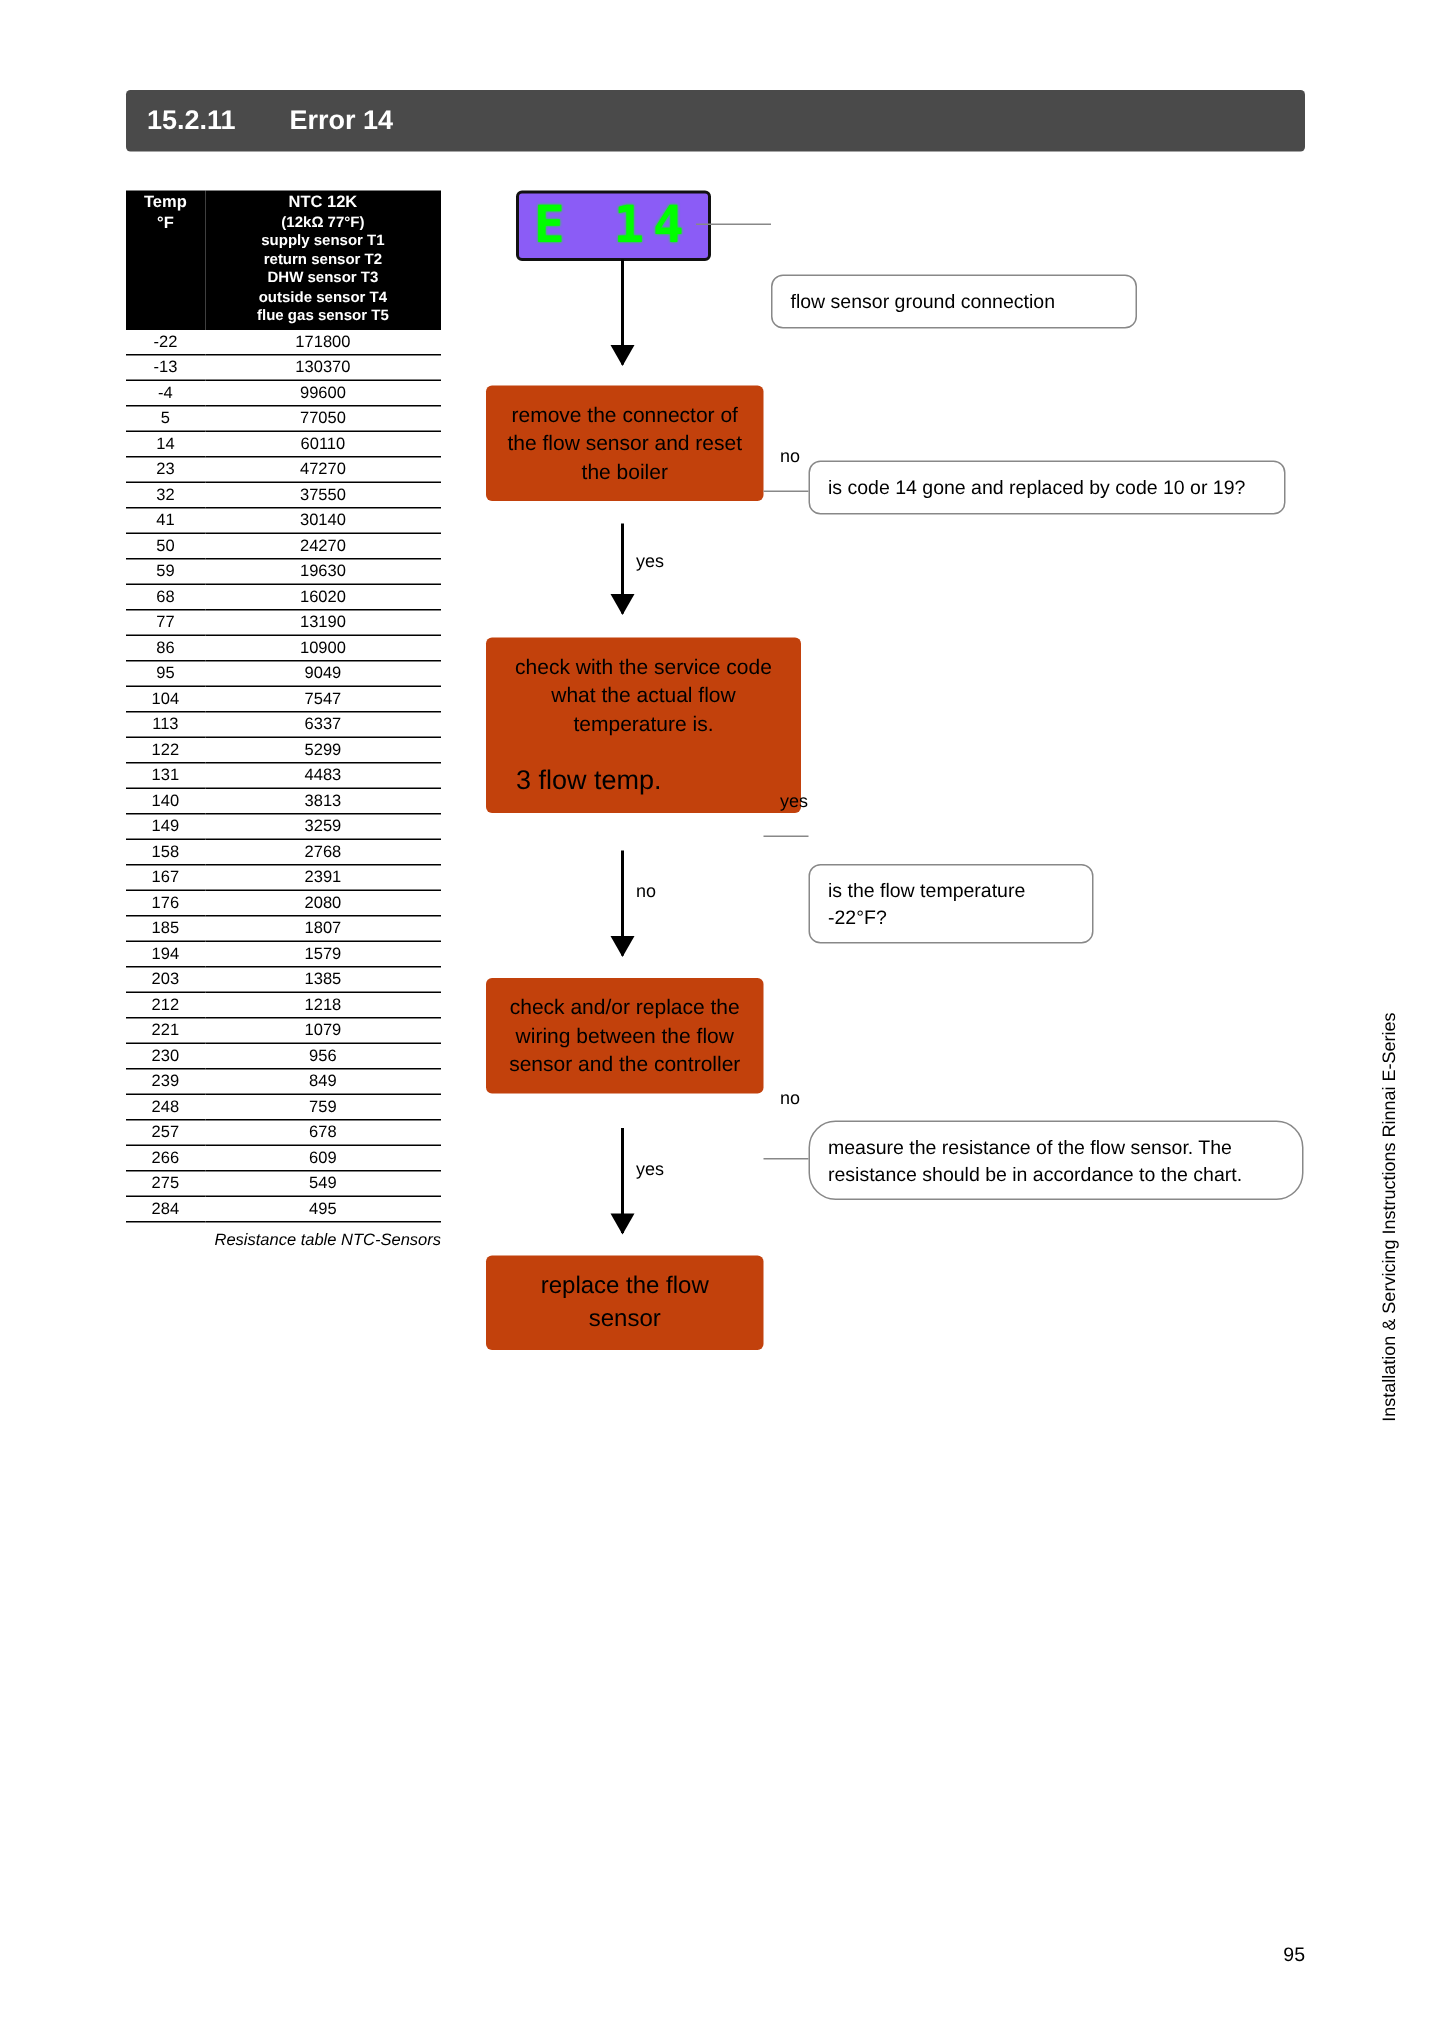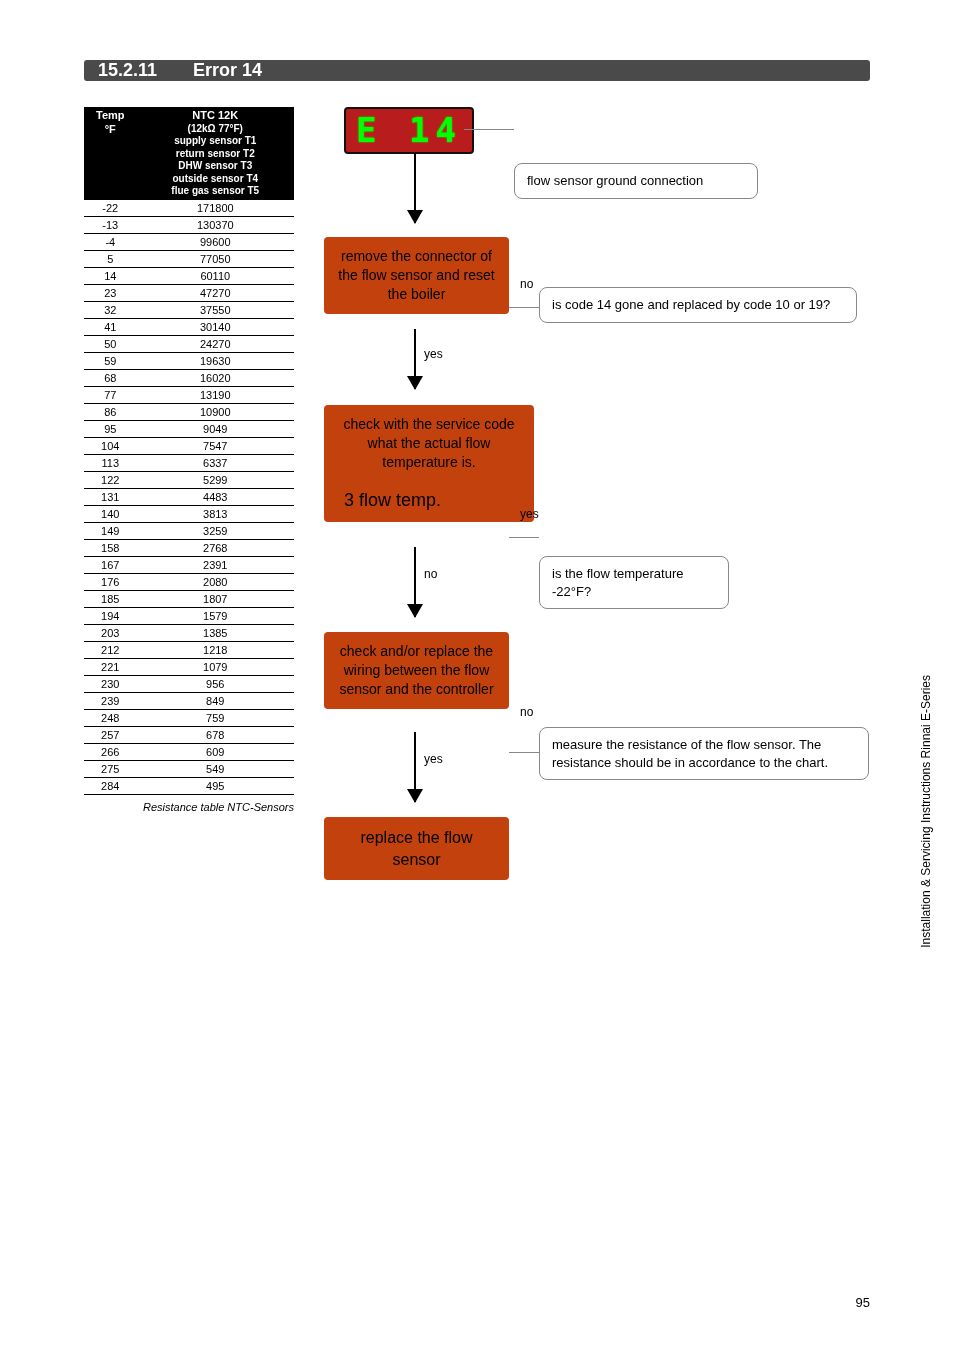--- a/index.html
+++ b/index.html
@@ -8,21 +8,21 @@
     height: 1350px;
     font-family: Arial, Helvetica, sans-serif;
     background: #fff;
     position: relative;
     color: #000;
   }
   .page { padding: 60px 84px 40px 84px; position: relative; height: 100%; }
   .section-header {
     background: #4a4a4a;
     color: #fff;
-    padding: 0 14px;
+    padding: 10px 14px;
     font-size: 18px;
     font-weight: bold;
     border-radius: 3px;
     margin-bottom: 26px;
   }
   .section-header .num { display: inline-block; min-width: 90px; }
   .content { display: flex; gap: 30px; }
   .left-col { width: 210px; }
 
   
@@ -51,21 +51,21 @@
     font-size: 11px;
     font-style: italic;
     text-align: right;
     margin-top: 6px;
   }
 
   
   .flow { position: relative; flex: 1; }
   .node { position: absolute; }
   .display-box {
-    background: #b91c1c;
+    background: #8b5cf6;
     color: #0f0;
     font-family: "Courier New", monospace;
     font-weight: bold;
     font-size: 34px;
     letter-spacing: 6px;
     padding: 4px 10px 2px 10px;
     border: 2px solid #111;
     border-radius: 4px;
     display: inline-block;
     line-height: 1;
@@ -326,21 +326,21 @@
       </div>
       <div class="connector" style="left:185px; top:430px; width:30px;"></div>
       <div class="node callout" style="left:215px; top:410px; width:190px;margin-top:39px;">is the flow temperature -22°F?</div>
       <div class="node" style="left:196px; top:400px; font-size:12px;">yes</div>
 
       <div class="arrow" style="left:90px; top:440px; height:70px;"></div>
       <div class="node" style="left:100px; top:460px; font-size:12px;">no</div>
 
       <div class="node proc" style="left:0; top:525px; width:185px;">check and/or replace the wiring between the flow sensor and the controller</div>
       <div class="connector" style="left:185px; top:645px; width:30px;"></div>
-      <div class="node callout" style="left:215px; top:620px; width:330px;">measure the resistance of the flow sensor. The resistance should be in accordance to the chart.</div>
+      <div class="node callout" style="left:215px; top:620px; width:330px;border-radius:18px;">measure the resistance of the flow sensor. The resistance should be in accordance to the chart.</div>
       <div class="node" style="left:196px; top:598px; font-size:12px;">no</div>
 
       <div class="arrow" style="left:90px; top:625px; height:70px;"></div>
       <div class="node" style="left:100px; top:645px; font-size:12px;">yes</div>
 
       <div class="node proc" style="left:0; top:710px; width:185px; font-size:16px;">replace the flow sensor</div>
 
     </div>
   </div>
 

